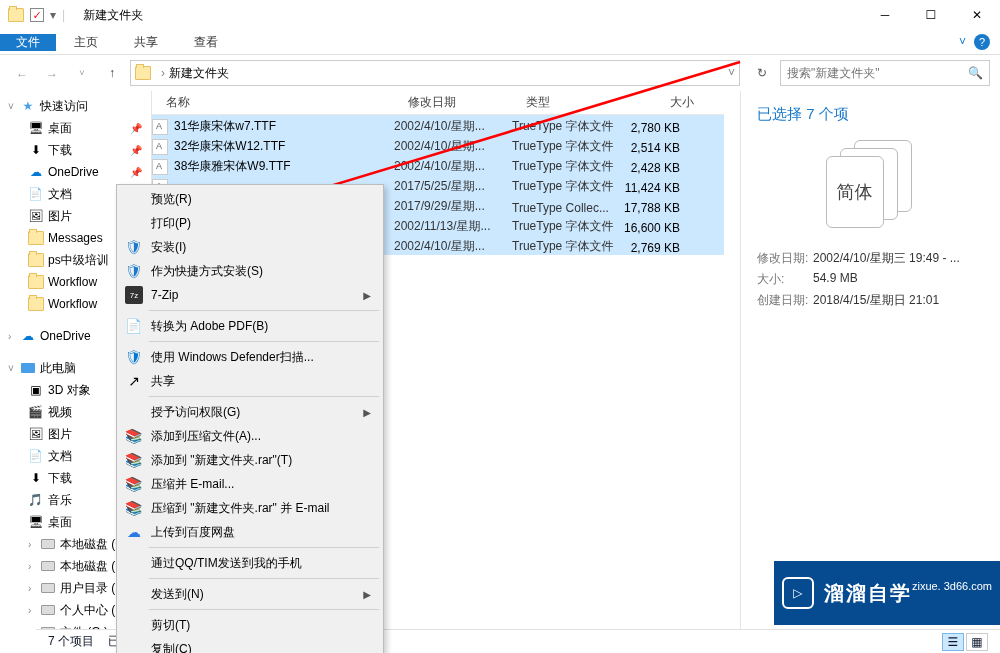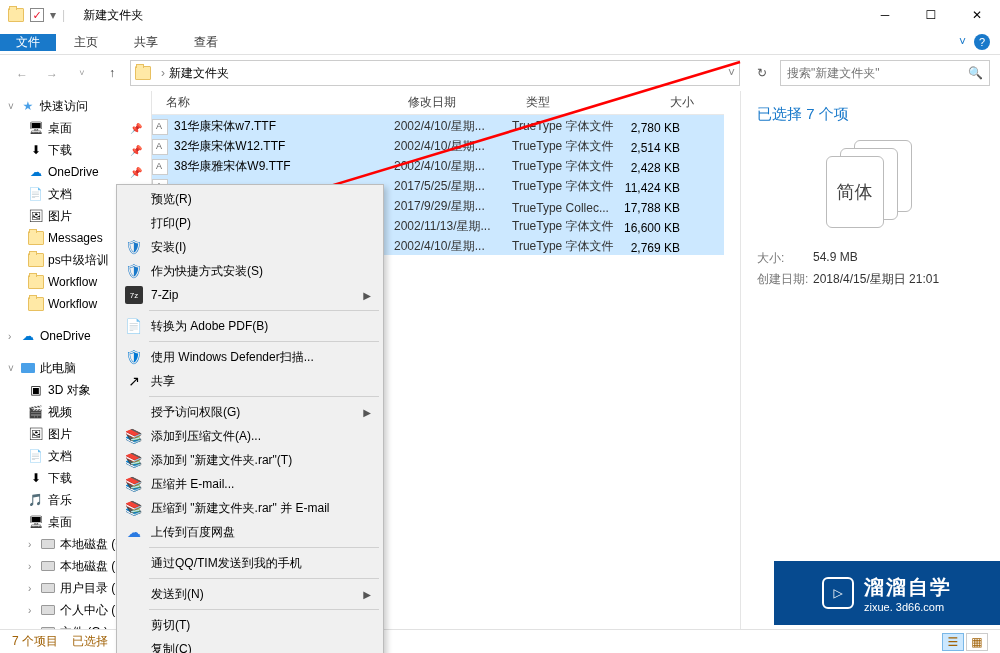--- a/index.html
+++ b/index.html
@@ -58,36 +58,36 @@
     .details-title { font-size: 15px; color: #1979ca; margin-bottom: 16px; }
     .thumb-stack { width: 90px; height: 90px; position: relative; margin: 0 auto 20px; }
     .thumb { position: absolute; width: 58px; height: 72px; background: #fff; border: 1px solid #bbb; border-radius: 6px; display: flex; align-items: center; justify-content: center; font-size: 18px; color: #444; font-family: "SimSun", serif; }
     .thumb:nth-child(1){ top:0; left:28px; }
     .thumb:nth-child(2){ top:8px; left:14px; }
     .thumb:nth-child(3){ top:16px; left:0; }
     .dp-row { display: flex; font-size: 12px; margin-bottom: 4px; }
     .dp-label { color: #777; width: 56px; }
     .dp-val { color: #333; flex: 1; white-space: nowrap; overflow: hidden; }
     
-    .statusbar { height: 24px; border-top: 1px solid #e1e1e1; display: flex; align-items: center; padding: 0 12px; color: #a16207; }
+    .statusbar { height: 24px; border-top: 1px solid #e1e1e1; display: flex; align-items: center; padding: 0 12px; color: #0f172a; margin-left: 36px; }
     .view-btns { margin-left: auto; display: flex; gap: 2px; }
     .view-btn { width: 22px; height: 18px; border: 1px solid #ccc; display: flex; align-items: center; justify-content: center; background: #fff; }
     .view-btn.active { background: #cce8ff; border-color: #7ab8e8; }
     
     .context-menu { position: absolute; left: 116px; top: 184px; width: 268px; background: #f0f0f0; border: 1px solid #bcbcbc; box-shadow: 3px 3px 6px rgba(0,0,0,0.2); z-index: 100; padding: 2px; }
     .cm-item { height: 24px; display: flex; align-items: center; padding-left: 32px; position: relative; }
     .cm-icon { position: absolute; left: 6px; width: 18px; height: 18px; display: flex; align-items: center; justify-content: center; font-size: 14px; }
     .cm-sep { height: 1px; background: #d0d0d0; margin: 3px 2px 3px 30px; }
     .cm-arrow { margin-left: auto; margin-right: 10px; color: #555; font-size: 10px; }
     
     .red-line { position: absolute; z-index: 50; pointer-events: none; }
     
     .watermark { position: absolute; right: 0; bottom: 28px; width: 226px; height: 64px; background: #064a8f; color: #fff; display: flex; align-items: center; justify-content: center; z-index: 60; }
     .wm-logo { width: 32px; height: 32px; border: 2px solid #fff; border-radius: 6px; display: flex; align-items: center; justify-content: center; margin-right: 10px; }
-    .wm-text { display: flex; flex-direction: column; }
+    .wm-text { display: flex; flex-direction: row; }
     .wm-title { font-size: 20px; font-weight: bold; letter-spacing: 2px; }
     .wm-sub { font-size: 11px; }
     
     .checkbox-icon { width:14px; height:14px; border:1px solid #888; display:inline-flex; align-items:center; justify-content:center; color:#e8132a; font-size:11px; }
     .shield-icon { color: #1979ca; }
     .cloud-icon-o { color: #0078d4; }
     .drive-icon { width:14px; height:10px; background:#ddd; border:1px solid #999; border-radius:1px; }
     .pc-icon { width:14px; height:10px; background:#4aa0e8; border-radius:1px; }
   </style>
 </head>
@@ -349,20 +349,24 @@
     </div>
 
     <div class="details-pane">
       <div class="details-title">已选择 7 个项</div>
       <div class="thumb-stack">
         <div class="thumb"></div>
         <div class="thumb"></div>
         <div class="thumb">简体</div>
       </div>
       <div class="dp-row">
+          <span class="dp-label">修改日期:</span>
+          <span class="dp-val">2002/4/10/星期三 19:49 - ...</span>
+        </div>
+      <div class="dp-row">
           <span class="dp-label">大小:</span>
           <span class="dp-val">54.9 MB</span>
         </div>
       <div class="dp-row">
           <span class="dp-label">创建日期:</span>
           <span class="dp-val">2018/4/15/星期日 21:01</span>
         </div>
     </div>
   </div>
 </div>

